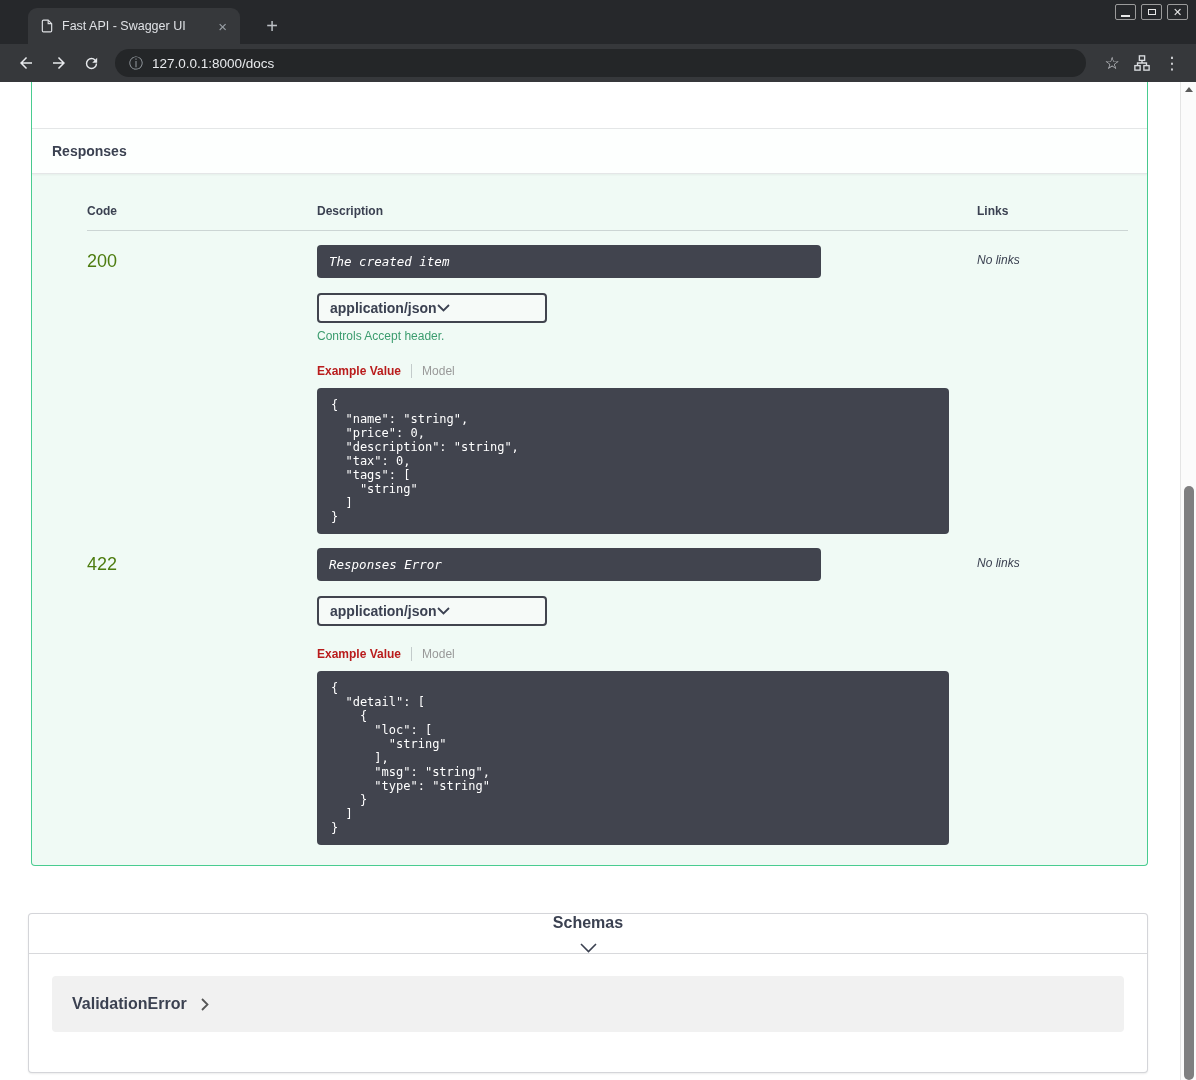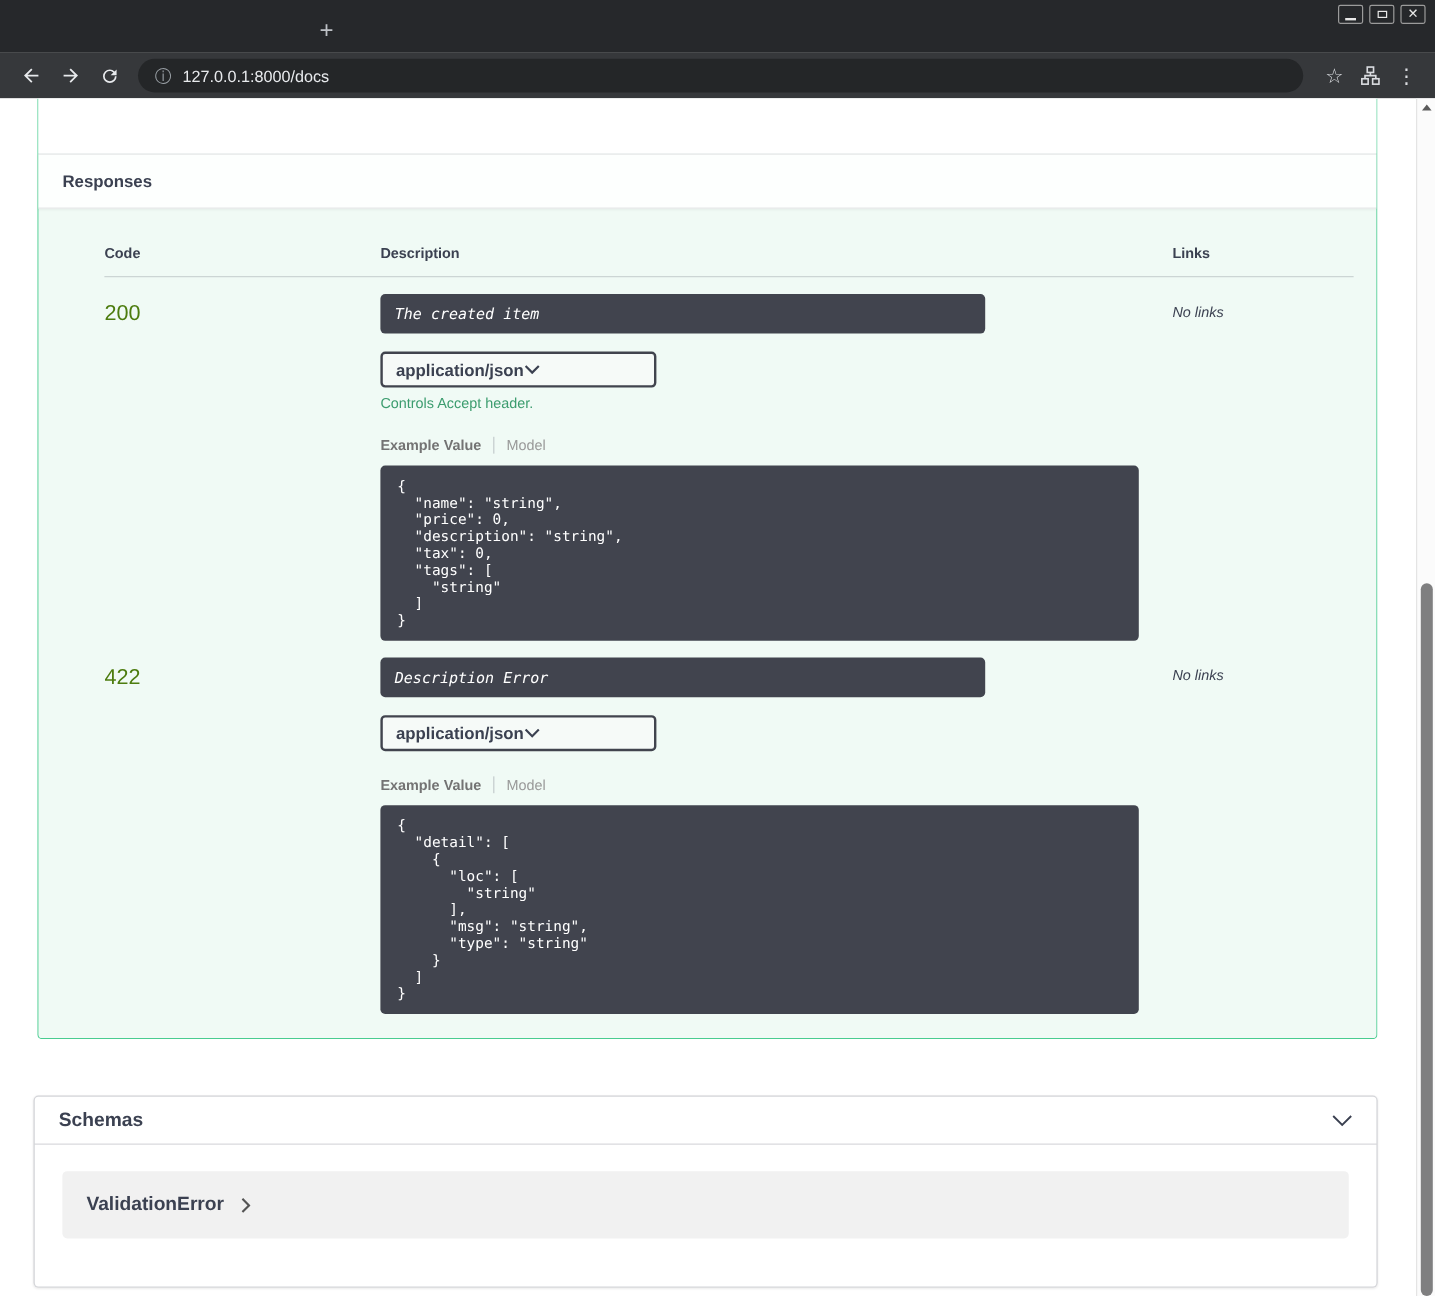--- a/index.html
+++ b/index.html
@@ -63,43 +63,53 @@
   .code-val { font-size: 18px; color: #4d7c0f; padding-top: 6px; }
   .desc-box { width: 504px; min-height: 33px; background: #41444e; border-radius: 4px;
     color: #fff; font-family: "DejaVu Sans Mono", "Liberation Mono", monospace;
     font-style: italic; font-size: 12.5px; padding: 9px 12px; }
   .media-select { margin-top: 15px; width: 230px; height: 30px; border: 2px solid #41444e;
     border-radius: 4px; background: #f6faf8; display: flex; align-items: center;
     justify-content: flex-start; padding: 0 12px 0 11px;
     font-size: 14px; font-weight: 700; color: #3b4151; cursor: pointer; }
   .accept-note { margin-top: 6px; font-size: 12px; color: #3b9c6e; }
   .ex-tabs { margin-top: 21px; display: flex; align-items: center; gap: 10px; font-size: 12px; }
-  .tab-example { font-weight: 700; color: #737373; }
+  .tab-example { font-weight: 700; color: #b91c1c; }
   .tab-divider { width: 1px; height: 14px; background: rgba(59,65,81,.25); }
   .tab-model { color: #999; }
   .example-block { margin-top: 10px; width: 632px; background: #41444e; border-radius: 4px;
     padding: 10px 14px; color: #fff; font-family: "DejaVu Sans Mono", "Liberation Mono", monospace;
     font-size: 12px; line-height: 14px; white-space: pre; }
   .links-val { font-size: 12px; font-style: italic; color: #3b4151; padding-top: 8px; }
 
   .schemas { margin: 47px 0 0 28px; width: 1120px; background: #fff;
     border: 1px solid rgba(59,65,81,.22); border-radius: 4px; box-shadow: 0 1px 2px rgba(0,0,0,.08); }
   .schemas-head { height: 40px; display: flex; align-items: center; justify-content: space-between;
-    padding: 0 20px; border-bottom: 1px solid rgba(59,65,81,.2); }
+    padding: 0 20px; border-bottom: 1px solid rgba(59,65,81,.2); flex-direction: column; }
   .schemas-title { font-size: 16px; font-weight: 700; color: #3b4151; }
   .schemas-body { padding: 22px 23px 40px; }
   .model-box { height: 56px; background: #f1f1f1; border-radius: 4px; display: flex;
     align-items: center; padding: 0 20px; gap: 14px; cursor: pointer; }
   .model-box + .model-box { margin-top: 24px; }
   .model-name { font-size: 16px; font-weight: 700; color: #3b4151; }
 </style>
 </head>
 <body>
 
 <div class="titlebar">
+  <div class="tab">
+    <span style="display:flex">
+      <svg width="14" height="14" viewBox="0 0 24 24" fill="none" stroke="#dfe1e5" stroke-width="2">
+        <path d="M14 2H6a2 2 0 0 0-2 2v16a2 2 0 0 0 2 2h12a2 2 0 0 0 2-2V8l-6-6z"></path>
+        <path d="M14 2v6h6"></path>
+      </svg>
+    </span>
+    <span class="tab-title">Fast API - Swagger UI</span>
+    <span class="tab-close">×</span>
+  </div>
   <div class="new-tab">+</div>
   <div class="win-controls">
     <div class="win-btn">
       <span class="glyph-min"></span>
     </div>
     <div class="win-btn">
       <span class="glyph-max"></span>
     </div>
     <div class="win-btn">
       <span class="glyph-close">✕</span>
@@ -184,21 +194,21 @@
     "string"
   ]
 }</div>
           </div>
           <div class="links-val">No links</div>
         </div>
 
         <div class="res-row">
           <div class="code-val">422</div>
           <div>
-            <div class="desc-box">Description Error</div>
+            <div class="desc-box">Responses Error</div>
             <div class="media-select">
               <span>application/json</span>
               <svg width="13" height="8" viewBox="0 0 13 8" fill="none" stroke="#3b4151" stroke-width="1.8">
                   <path d="M1 1l5.5 5.5L12 1"></path>
                 </svg>
             </div>
             <div class="ex-tabs">
               <span class="tab-example">Example Value</span>
               <span class="tab-divider"></span>
               <span class="tab-model">Model</span>

